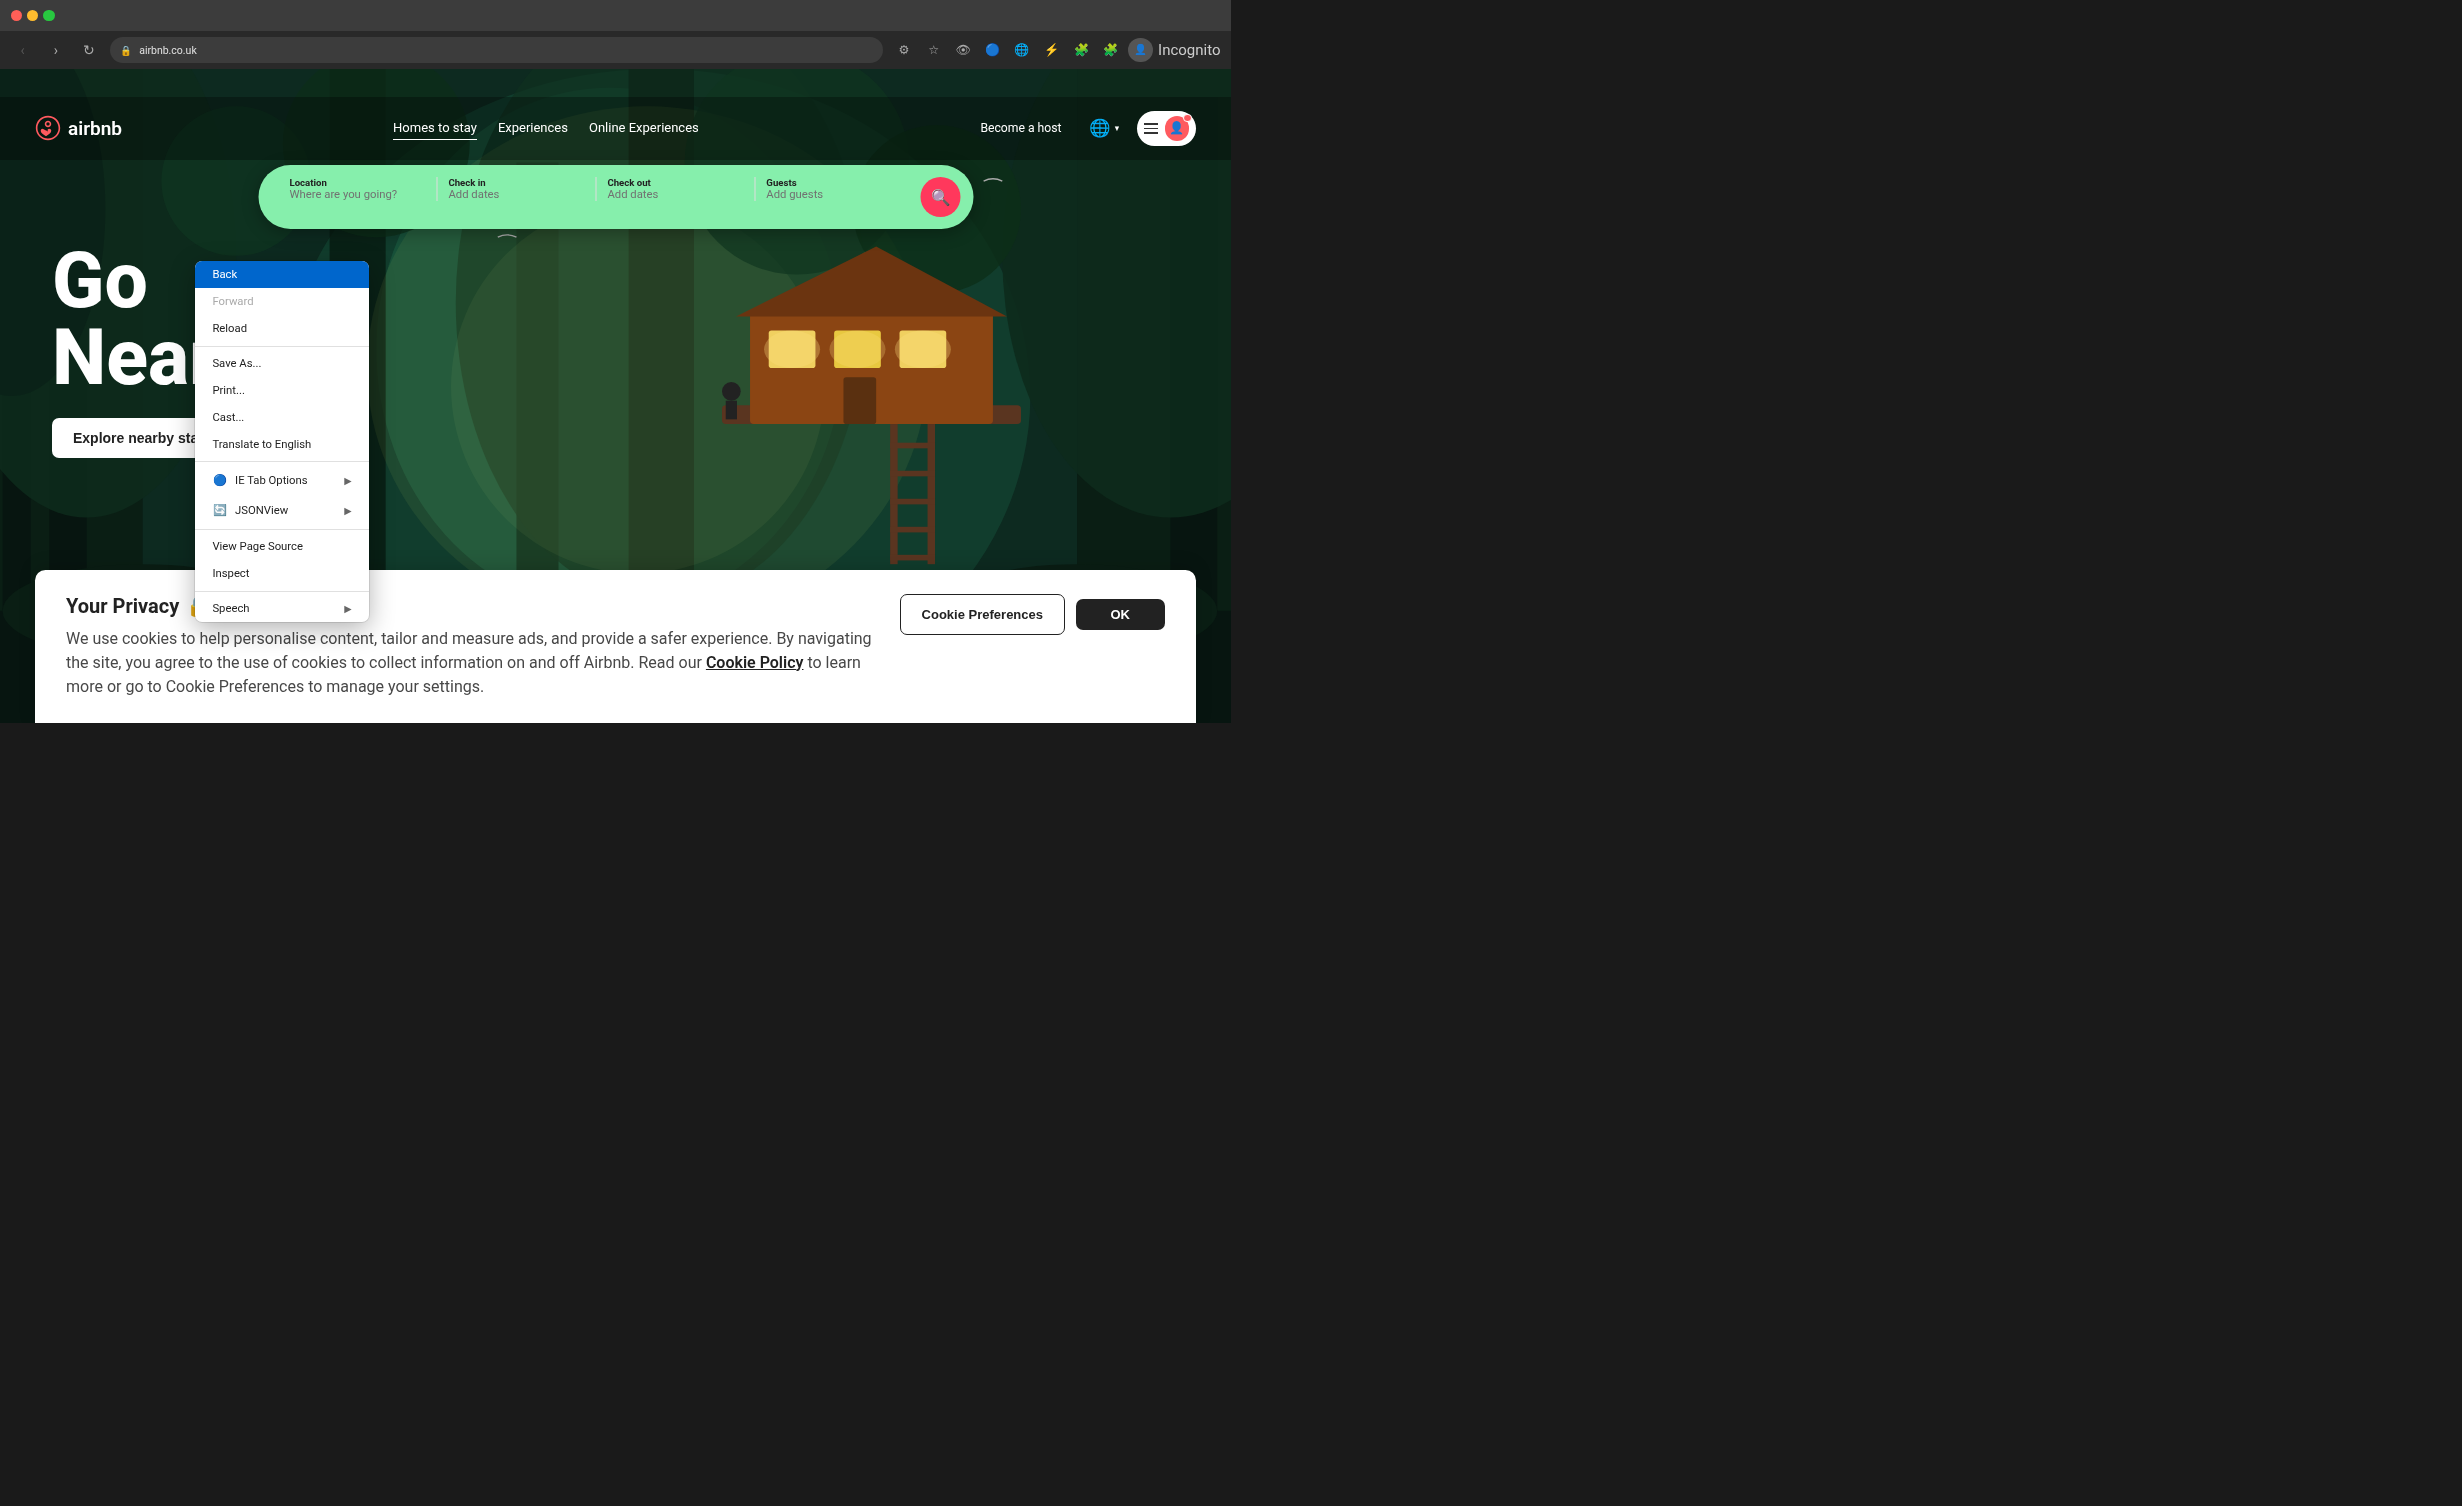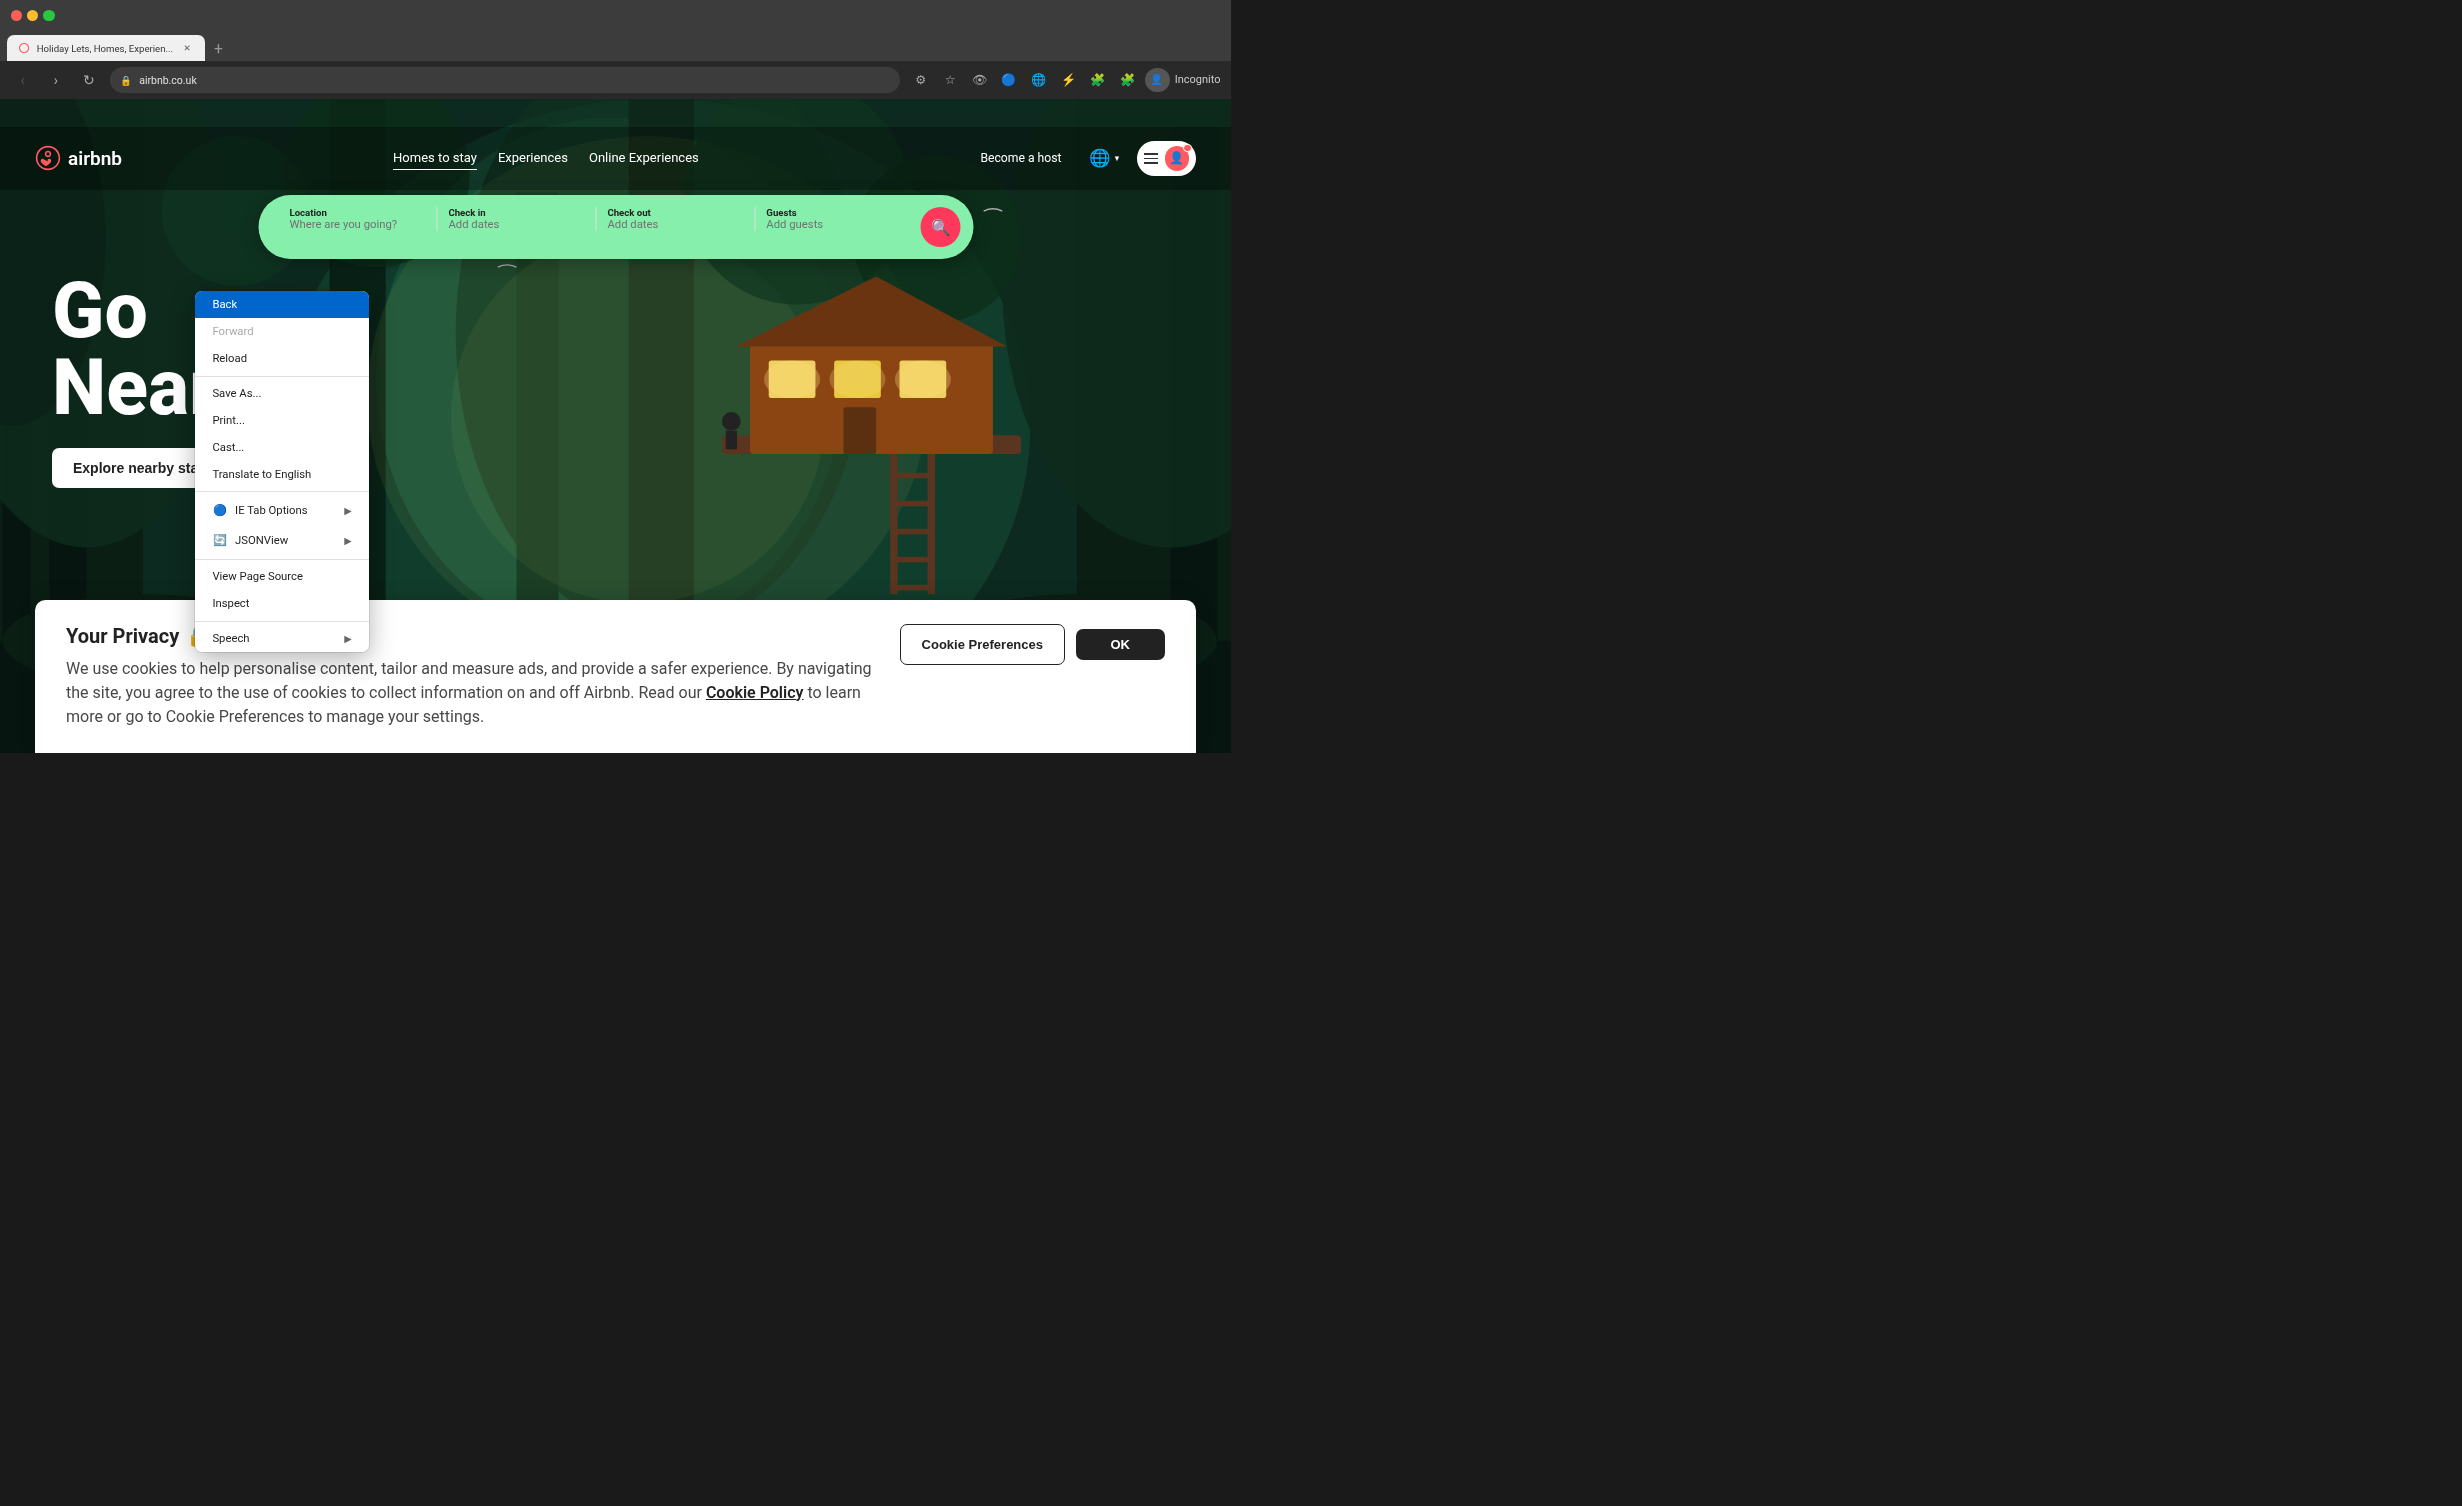--- a/index.html
+++ b/index.html
@@ -97,53 +97,41 @@
 
 <div class="browser-chrome">
   <div class="title-bar">
     <div class="traffic-lights">
       <div class="traffic-light tl-red"></div>
       <div class="traffic-light tl-yellow"></div>
       <div class="traffic-light tl-green"></div>
     </div>
   </div>
 
-  <div class="tabs-bar">
-    <div class="tab active">
-      <div class="tab-favicon">
-        <svg viewBox="0 0 24 24" fill="#ff5a5f" width="12.2" height="12.2">
-            <path d="M12 2C6.48 2 2 6.48 2 12s4.48 10 10 10 10-4.48 10-10S17.52 2 12 2zm0 18c-4.41 0-8-3.59-8-8s3.59-8 8-8 8 3.59 8 8-3.59 8-8 8z"></path>
-          </svg>
-      </div>
-      <span class="tab-title">Holiday Lets, Homes, Experien...</span>
-      <div class="tab-close">✕</div>
-    </div>
-    <div class="tab-new">+</div>
-  </div>
 
   <div class="address-bar">
     <div class="nav-btn disabled">‹</div>
     <div class="nav-btn">›</div>
     <div class="nav-btn">↻</div>
     <div class="url-bar">
       <span class="lock-icon">🔒</span>
       <span class="url-text">airbnb.co.uk</span>
     </div>
     <div class="toolbar-icons">
       <div class="toolbar-icon">⚙</div>
       <div class="toolbar-icon">☆</div>
       <div class="toolbar-icon">👁</div>
       <div class="toolbar-icon">🔵</div>
       <div class="toolbar-icon">🌐</div>
       <div class="toolbar-icon">⚡</div>
       <div class="toolbar-icon">🧩</div>
       <div class="toolbar-icon">🧩</div>
       <div style="display:flex;align-items:center;gap:5.2px;">
         <div class="profile-icon">👤</div>
-        <span style="color:#ccc;font-size:11px;">Incognito</span>
+        <span style="color:#ccc;font-size:15px;">Incognito</span>
       </div>
     </div>
   </div>
 </div>
 
 <div class="page">
 
   <div class="covid-banner">
     <a href="#">Get the latest on our COVID-19 response</a>
   </div>

